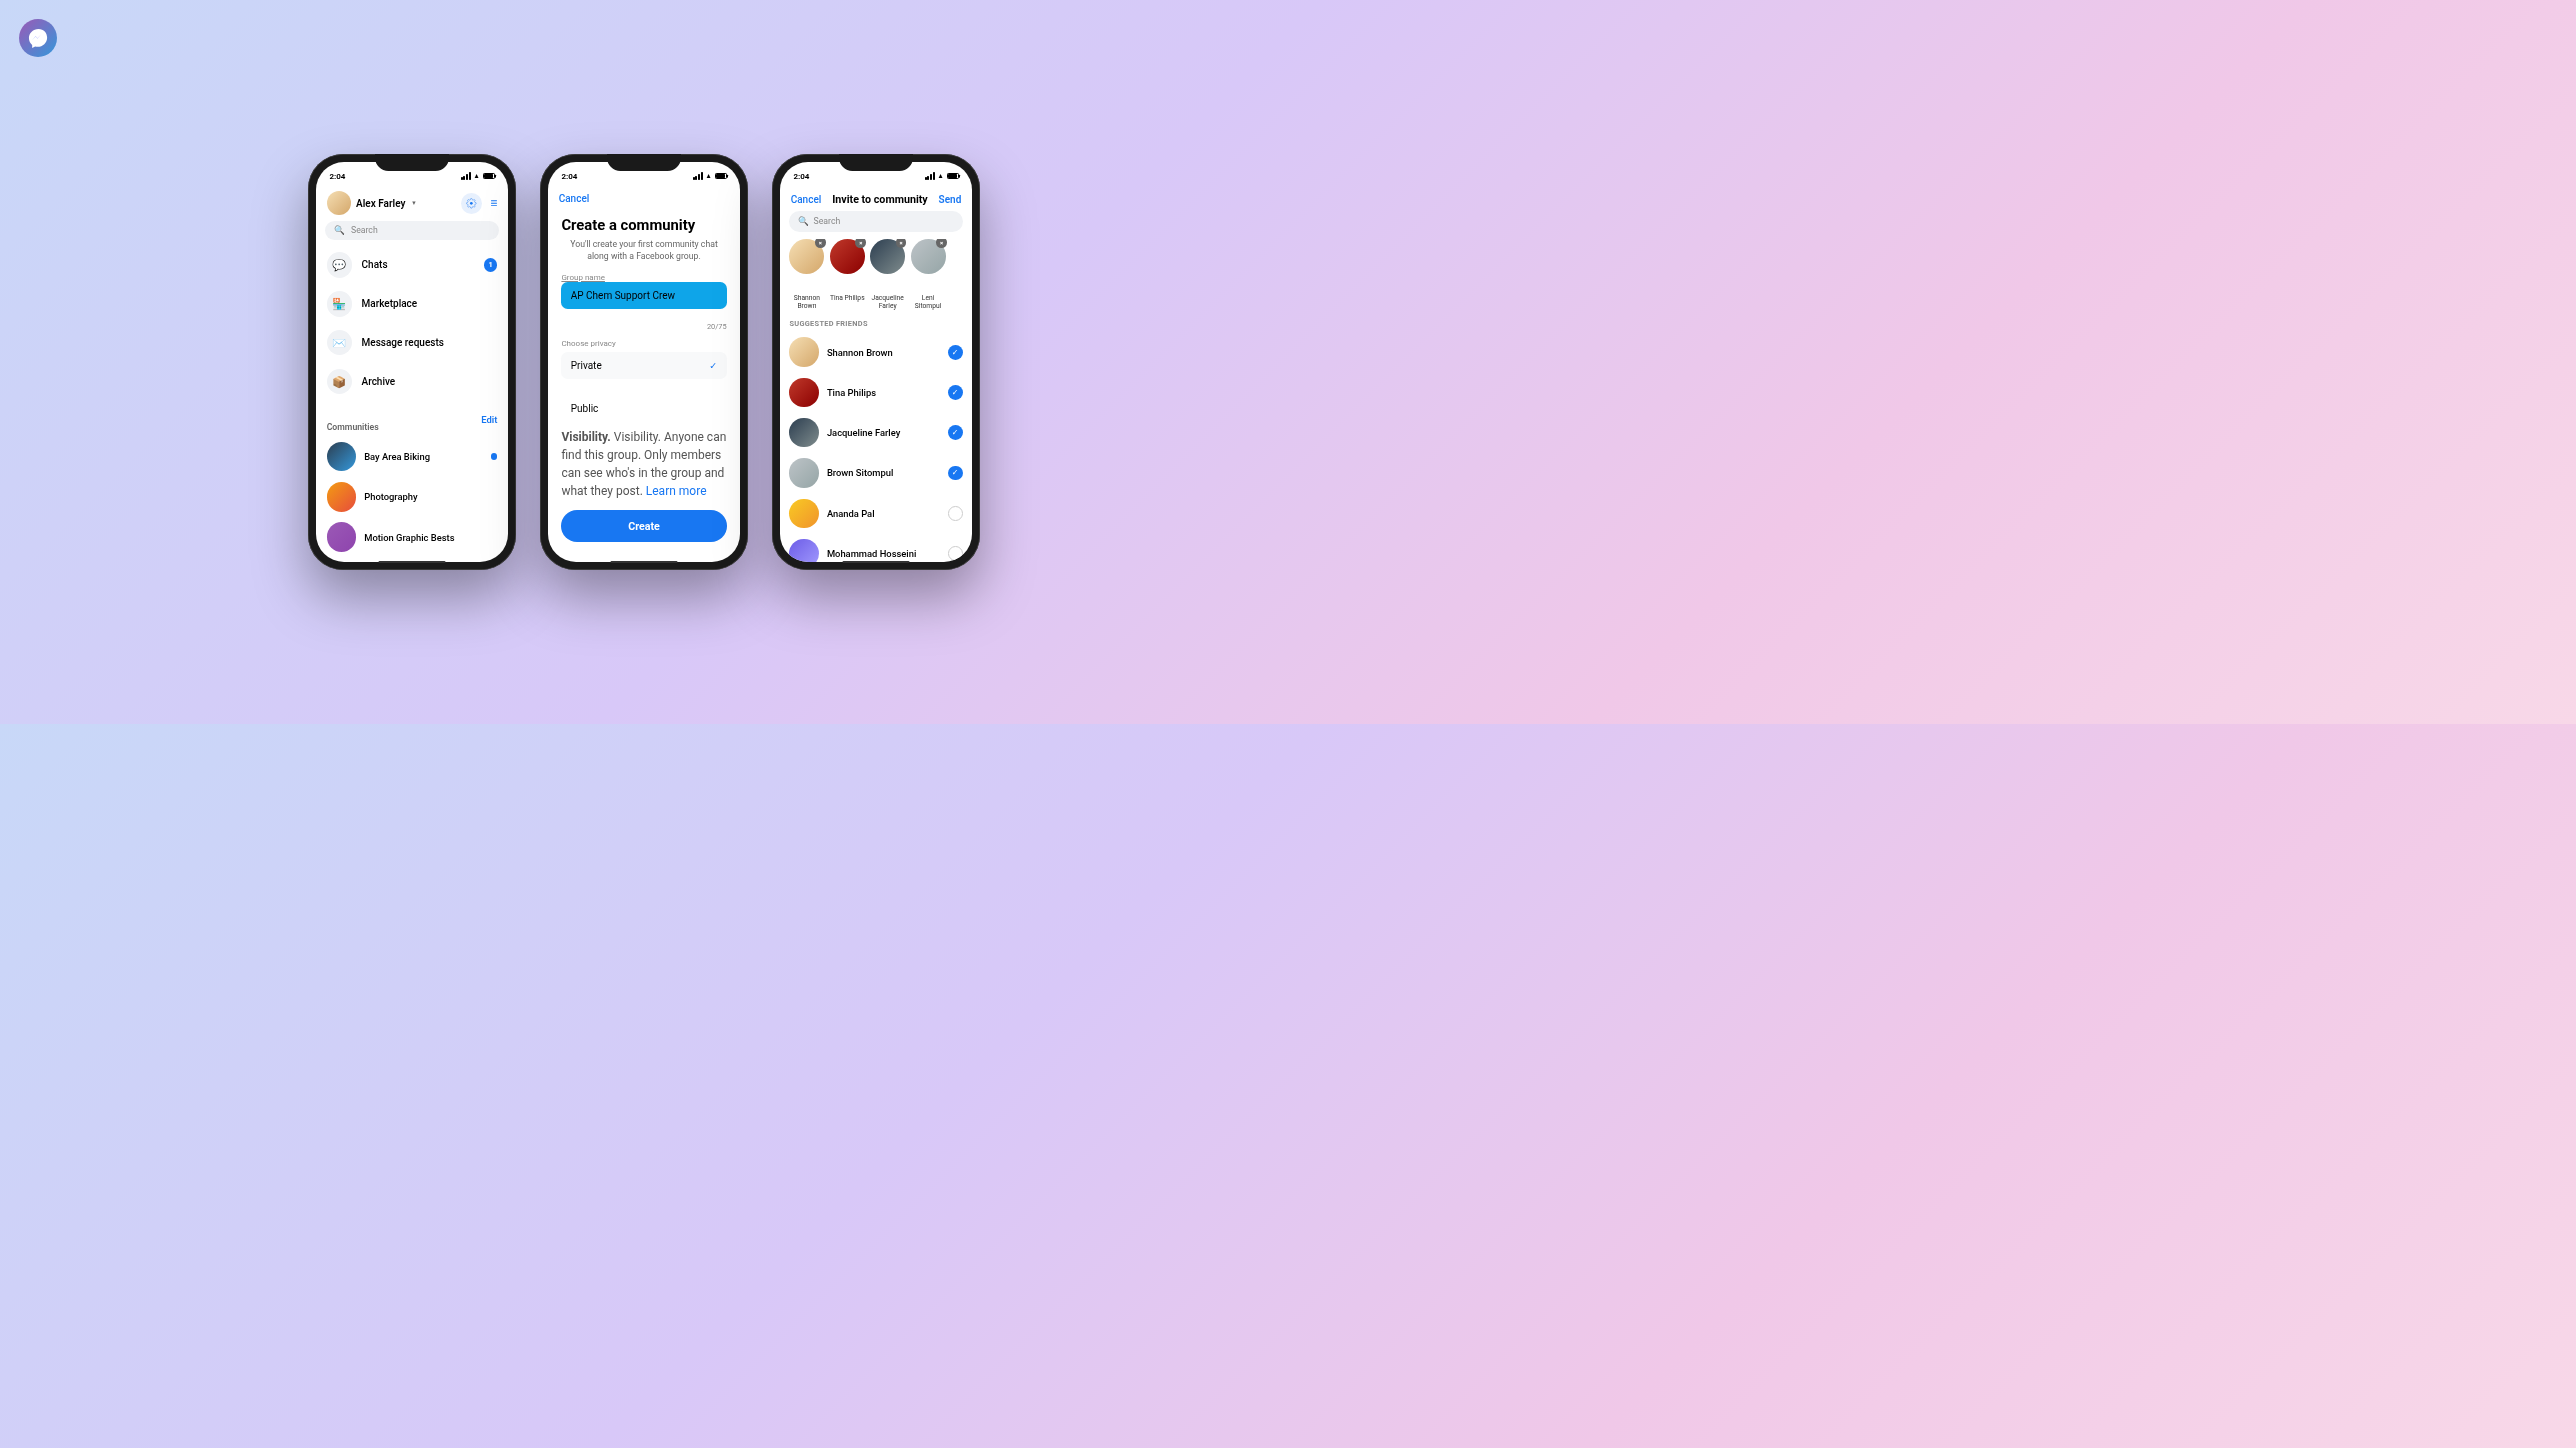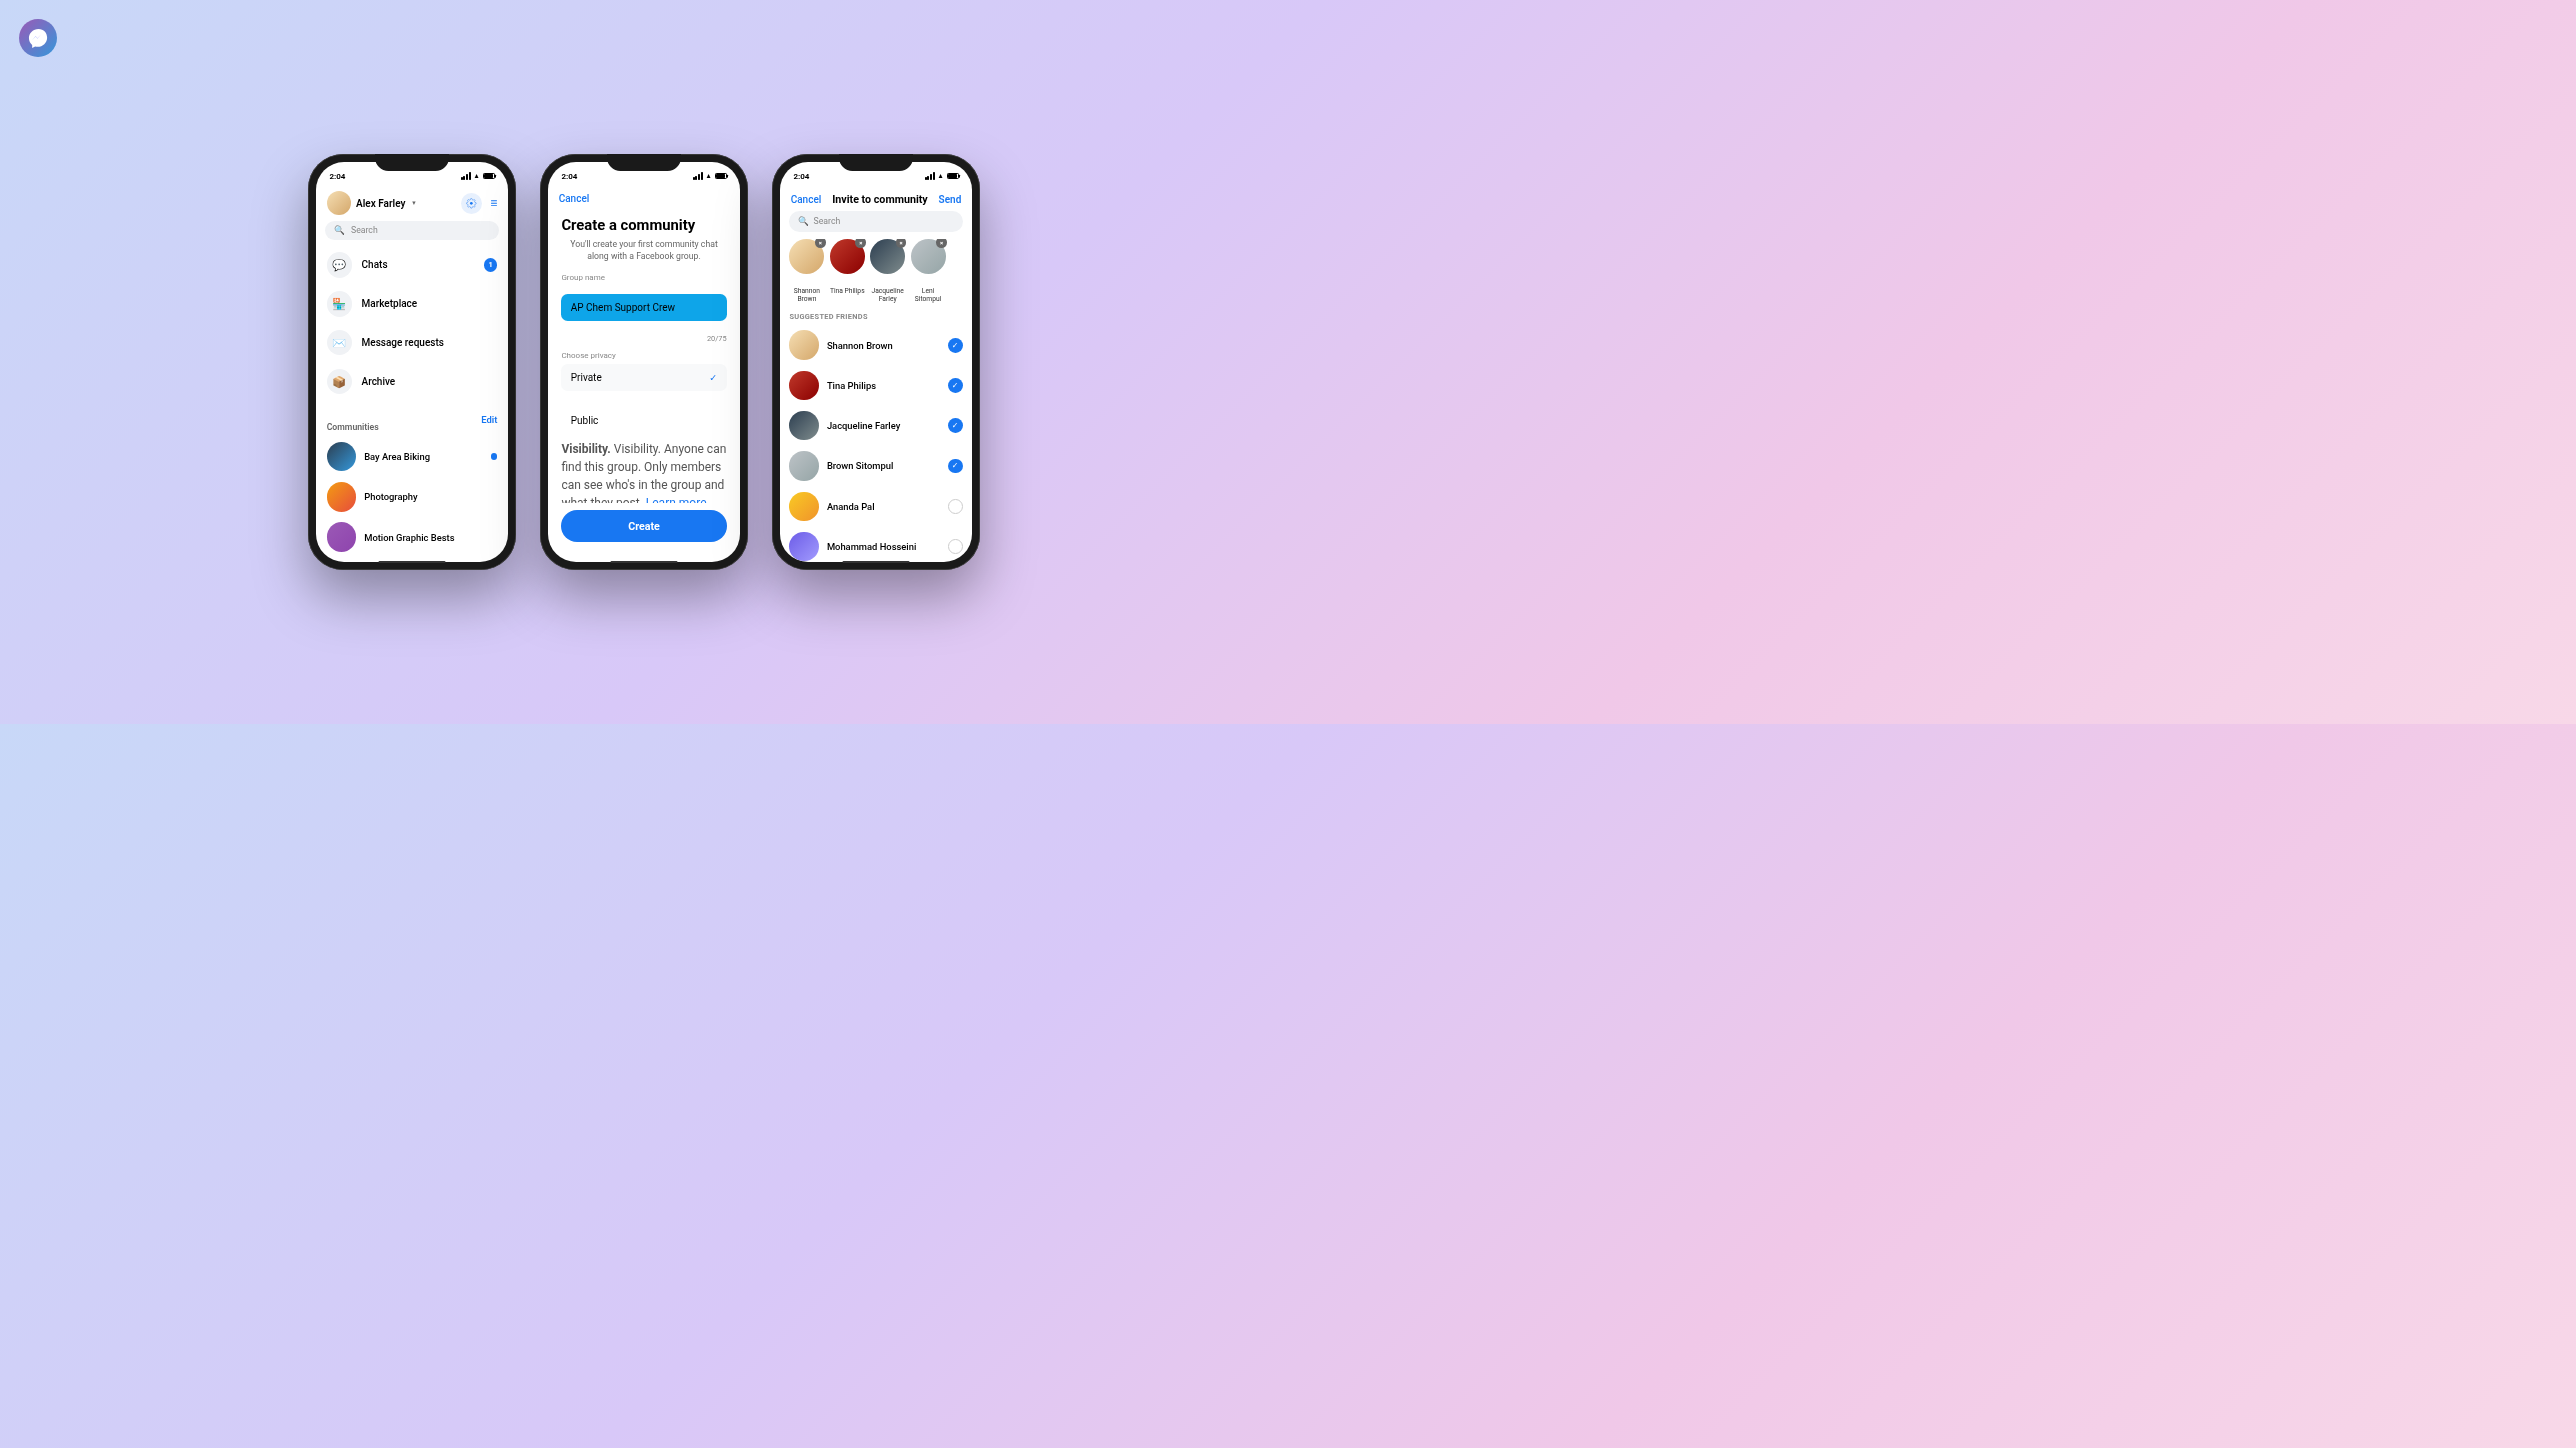--- a/index.html
+++ b/index.html
@@ -271,21 +271,22 @@
     .p2-subtitle {
       font-size: 8.7px;
       color: #666;
       text-align: center;
       line-height: 1.4;
       margin-bottom: 10.7px;
     }
     .p2-field-label {
       font-size: 8px;
       color: #888;
-      margin-bottom: 12px;
+      margin-bottom: 0;
+      text-decoration: underline;
     }
     .p2-input-box {
       background: #0ea5e9;
       border-radius: 6.7px;
       padding: 8px 9.4px;
       font-size: 10px;
       color: #000;
       margin-bottom: 13px;
       position: relative;
     }
@@ -367,21 +368,21 @@
       gap: 5.4px;
       padding: 0 9.4px;
       margin-bottom: 6.7px;
       overflow-x: auto;
       flex-shrink: 0;
     }
     .p3-selected-item {
       display: flex;
       flex-direction: column;
       align-items: center;
-      gap: 13px;
+      gap: 20px;
       position: relative;
       flex-shrink: 0;
     }
     .p3-sel-avatar {
       width: 35px; height: 35px;
       border-radius: 50%;
       position: relative;
     }
     .p3-sel-x {
       position: absolute;

